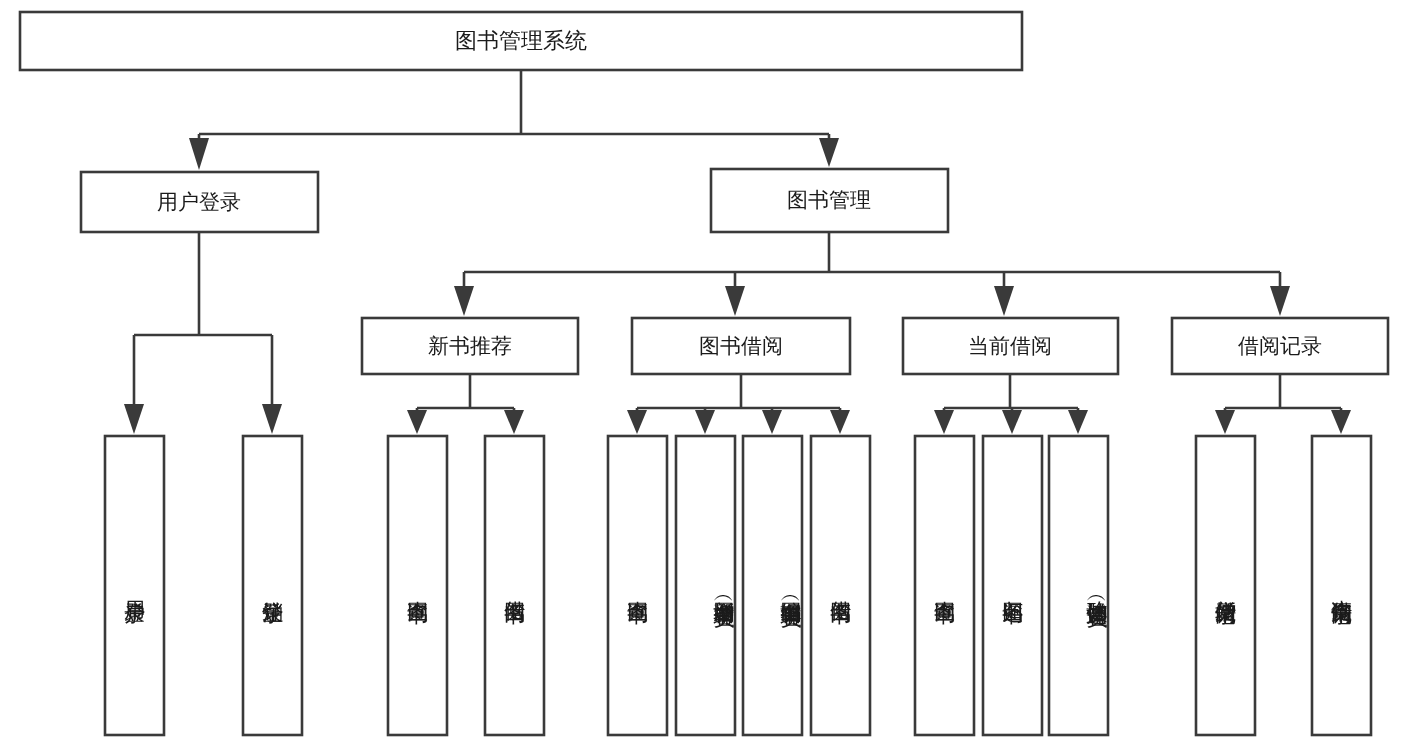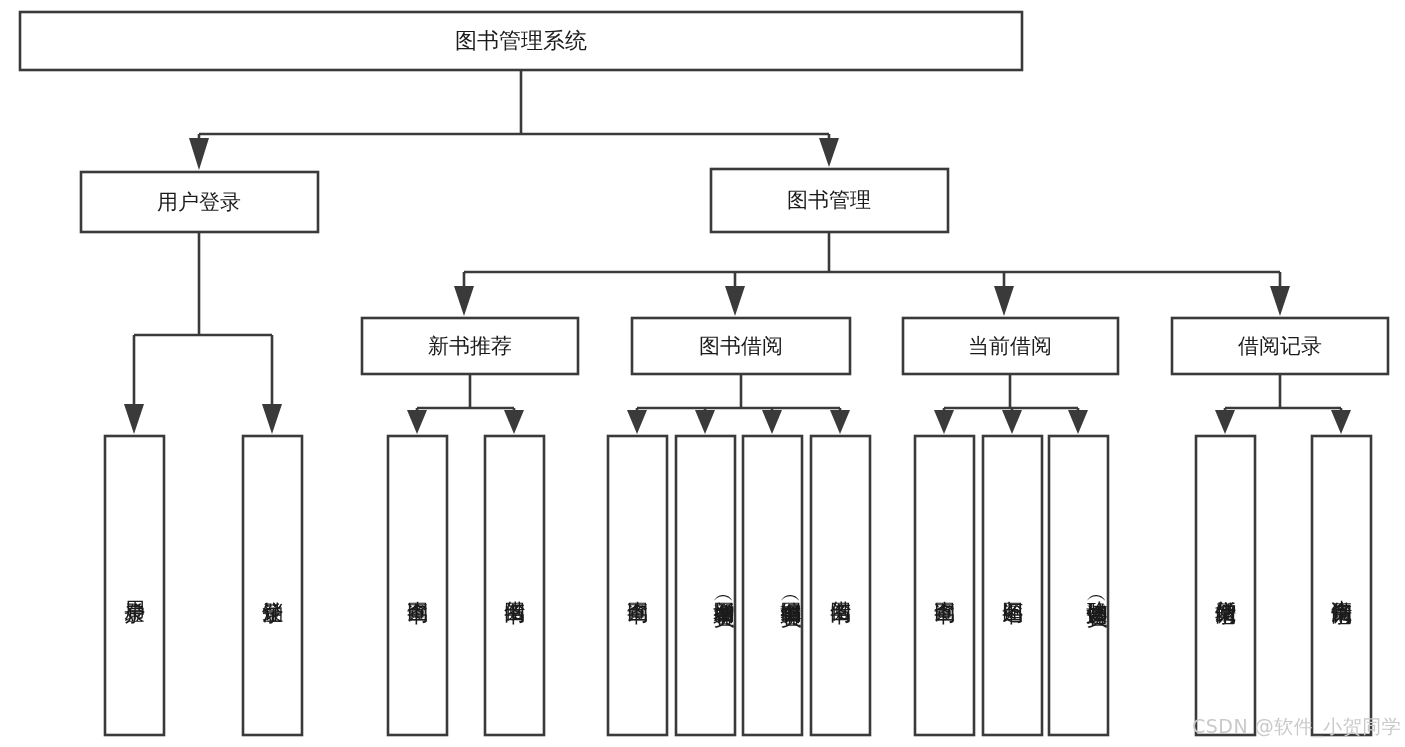--- a/index.html
+++ b/index.html
@@ -235,15 +235,14 @@
   <div class="leaf-label centered" style="left:915px; top:436px; width:59px; height:299px;">查询图书</div>
 
   <div class="leaf-label centered" style="left:983px; top:436px; width:59px; height:299px;">归还图书</div>
 
   <div class="leaf-label" style="left:1049px; top:442px; width:59px; height:293px;">确认归还（管理员）</div>
 
   <div class="leaf-label centered" style="left:1196px; top:436px; width:59px; height:299px;">新增借阅记录</div>
 
   <div class="leaf-label centered" style="left:1312px; top:436px; width:59px; height:299px;">查询借阅记录</div>
 
-  <div class="watermark" style="left:1192px; top:714px;">CSDN @软件_小贺同学</div>
 
 </div>
 
 </body></html>

